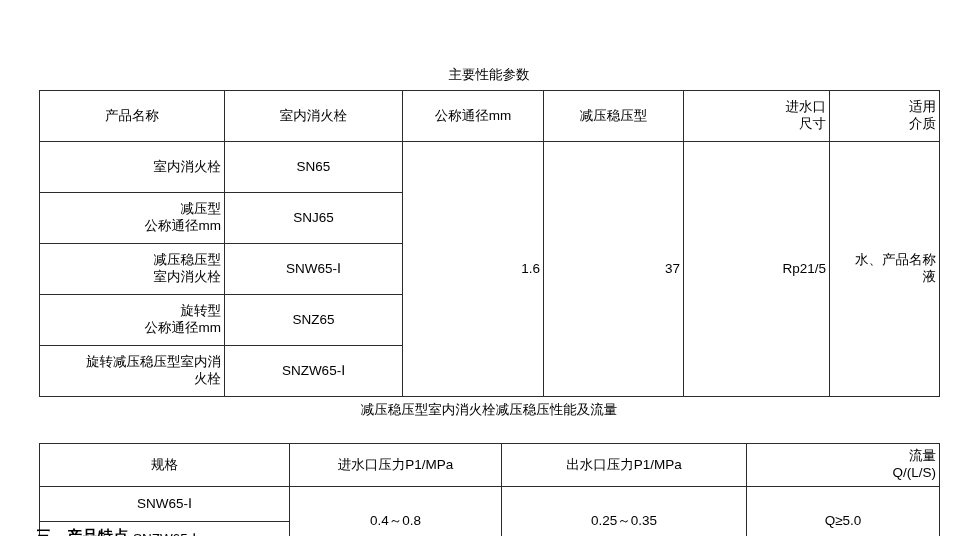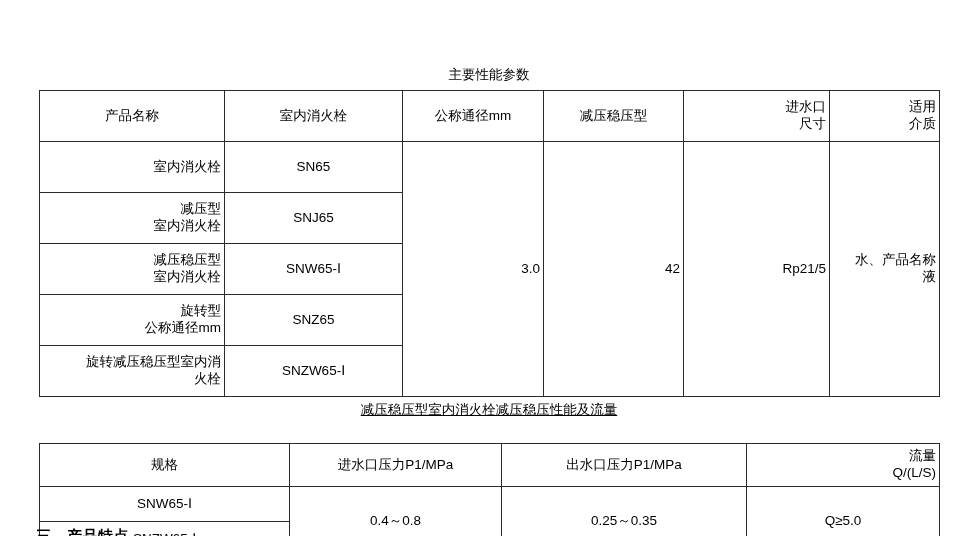--- a/index.html
+++ b/index.html
@@ -38,21 +38,20 @@
     position: absolute;
     left: 0;
     right: 0;
     top: 66px;
   }
   .caption2 {
     position: absolute;
     left: 0;
     right: 0;
     top: 401px;
-    text-decoration: underline;
   }
   table {
     border-collapse: collapse;
     table-layout: fixed;
   }
   table td, table th {
     border: 1px solid #2b2b2b;
     text-align: center;
     vertical-align: middle;
     font-size: 13.5px;
@@ -123,29 +122,29 @@
         <td>公称通径mm</td>
         <td>减压稳压型</td>
         <td class="two-line">进水口
 尺寸</td>
         <td class="two-line">适用
 介质</td>
       </tr>
       <tr class="row">
         <td class="two-line">室内消火栓</td>
         <td>SN65</td>
-        <td rowspan="5" class="two-line">3.0</td>
-        <td rowspan="5" class="two-line">42</td>
+        <td rowspan="5" class="two-line">1.6</td>
+        <td rowspan="5" class="two-line">37</td>
         <td rowspan="5" class="two-line">Rp21/5</td>
         <td rowspan="5" class="two-line">水、产品名称
 液</td>
       </tr>
       <tr class="row">
         <td class="two-line">减压型
-室内消火栓</td>
+公称通径mm</td>
         <td>SNJ65</td>
       </tr>
       <tr class="row">
         <td class="two-line">减压稳压型
 室内消火栓</td>
         <td>SNW65-Ⅰ</td>
       </tr>
       <tr class="row">
         <td class="two-line">旋转型
 公称通径mm</td>

